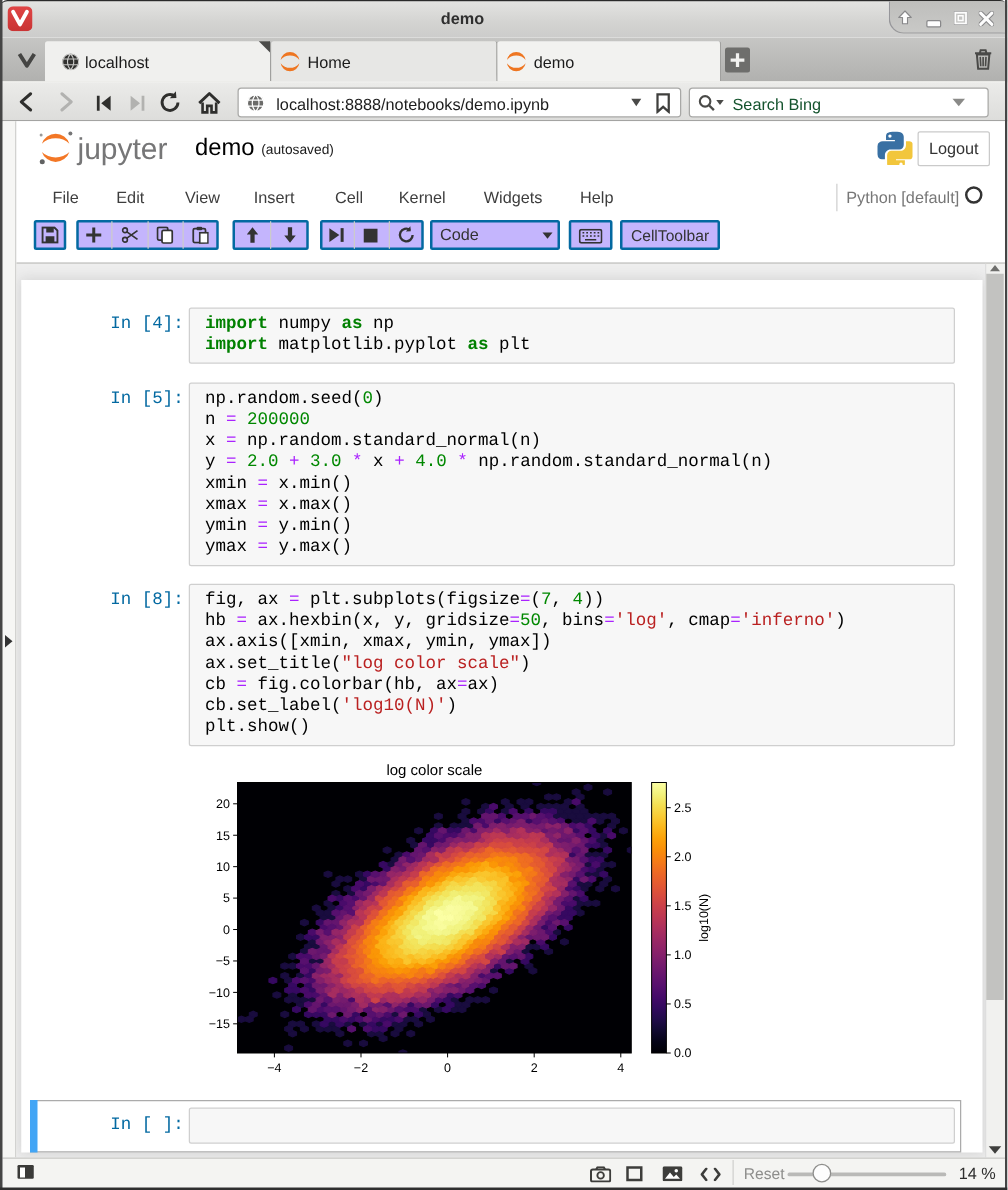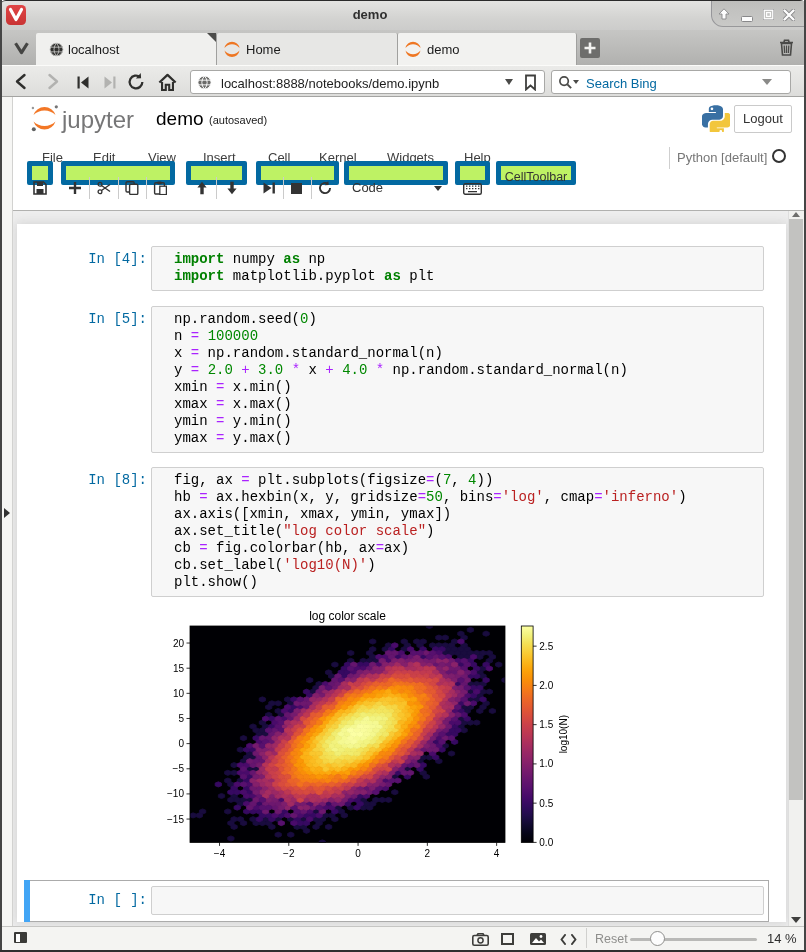--- a/index.html
+++ b/index.html
@@ -20,23 +20,23 @@
 #statusbar{left:2px;top:926px;width:802px;height:24px;background:#f4f4f2;border-top:1px solid #c6c6c4;box-sizing:border-box}
 
 #jheader{left:13px;top:97px;width:791px;height:114px;background:#fff;border-bottom:1px solid #b1b1af;box-sizing:border-box}
 #jbody{left:13px;top:211px;width:775px;height:715px;background:#eeeeee}
 #container{left:17px;top:224px;width:769px;height:698px;background:#fff;box-shadow:0 0 10px 1px rgba(87,87,87,0.18)}
 #scrollbar{left:788px;top:211px;width:16px;height:715px;background:#f1f1ef;border-left:1px solid #dedede;box-sizing:border-box}
 #sthumb{left:789px;top:219px;width:14px;height:581px;background:#c2c2c0}
 
 .menu{top:150px;font-size:13px;color:#3d3d3d}
 
-.tbtn{top:161px;height:24px;background:#bef264;border:5px solid #0369a1;border-radius:2px;box-sizing:border-box}
+.tbtn{top:176px;height:24px;background:#c4b5fd;border:2px solid #0369a1;border-radius:2px;box-sizing:border-box}
 .prompt{font-family:"Liberation Mono",monospace;font-size:14px;color:#0369a1;position:absolute;width:123px;text-align:right}
-.inputarea{position:absolute;left:151px;width:613px;background:#f7f7f7;border:1px solid #cfcfcf;border-radius:2px;box-sizing:border-box;padding:4px 4px 5px 22px}
+.inputarea{position:absolute;left:151px;width:613px;background:#f7f7f7;border:1px solid #cfcfcf;border-radius:2px;box-sizing:border-box;padding:4px 4px 5px 12px}
 .code{font-family:"Liberation Mono",monospace;font-size:14px;line-height:17px;color:#000;white-space:pre}
 .k{color:#008000;font-weight:bold}
 .n{color:#080}
 .o{color:#AA22FF}
 .s{color:#BA2121}
 </style>
 </head>
 <body>
 
 <div class="abs" id="titlebar"></div>
@@ -136,21 +136,21 @@
 <div class="abs" style="left:505px;top:79px;width:0;height:0;border-left:4.5px solid transparent;border-right:4.5px solid transparent;border-top:6px solid #4a4a48"></div>
 <svg class="abs" style="left:524px;top:74px" width="13" height="17" viewBox="0 0 13 17">
     <path d="M2 1.5 L11 1.5 L11 15.5 L6.5 11.5 L2 15.5 Z" fill="none" stroke="#3f3f3d" stroke-width="1.8"></path>
   </svg>
 <div class="abs" style="left:551px;top:70px;width:240px;height:24px;background:#fff;border:1px solid #a8a8a6;border-radius:3px;box-sizing:border-box"></div>
 <svg class="abs" style="left:558px;top:75px" width="15" height="15" viewBox="0 0 16 16">
     <circle cx="6.5" cy="6.5" r="4.5" fill="none" stroke="#4a4a48" stroke-width="1.8"></circle>
     <path d="M10 10 L14 14" stroke="#4a4a48" stroke-width="2"></path>
   </svg>
 <div class="abs" style="left:573px;top:80px;width:0;height:0;border-left:3.5px solid transparent;border-right:3.5px solid transparent;border-top:4.5px solid #4a4a48"></div>
-<div class="abs" style="left:586px;top:76px;font-size:13px;color:#0369a1">Search Bing</div>
+<div class="abs" style="left:586px;top:76px;font-size:13px;color:#14532d">Search Bing</div>
 <div class="abs" style="left:762px;top:79px;width:0;height:0;border-left:5px solid transparent;border-right:5px solid transparent;border-top:6px solid #8a8a88"></div>
 
 <div class="abs" id="jheader"></div>
 
 <svg class="abs" style="left:31px;top:103px" width="28" height="30" viewBox="0 0 28 30">
 <circle cx="25.3" cy="3.8" r="1.6" fill="#767677"></circle>
 <circle cx="2.8" cy="26.3" r="2" fill="#616262"></circle>
 <circle cx="1.9" cy="5" r="1.2" fill="#989898"></circle>
 <path d="M2.5 12 A11.56 11.56 0 0 1 24.5 12 A15.7 15.7 0 0 0 2.5 12 Z" fill="#f37726"></path>
 <path d="M2.5 18.5 A11.56 11.56 0 0 0 24.5 18.5 A15.7 15.7 0 0 1 2.5 18.5 Z" fill="#f37726"></path>
@@ -246,21 +246,21 @@
 <div class="abs" style="left:791px;top:917px;width:0;height:0;border-left:5px solid transparent;border-right:5px solid transparent;border-top:6px solid #3f3f3d"></div>
 
 <div class="prompt" style="left:24px;top:251px">In [4]:</div>
 <div class="inputarea" style="top:246px">
     <div class="code"><span class="k">import</span> numpy <span class="k">as</span> np
 <span class="k">import</span> matplotlib.pyplot <span class="k">as</span> plt</div>
   </div>
 <div class="prompt" style="left:24px;top:311px">In [5]:</div>
 <div class="inputarea" style="top:306px">
     <div class="code">np.random.seed(<span class="n">0</span>)
-n <span class="o">=</span> <span class="n">100000</span>
+n <span class="o">=</span> <span class="n">200000</span>
 x <span class="o">=</span> np.random.standard_normal(n)
 y <span class="o">=</span> <span class="n">2.0</span> <span class="o">+</span> <span class="n">3.0</span> <span class="o">*</span> x <span class="o">+</span> <span class="n">4.0</span> <span class="o">*</span> np.random.standard_normal(n)
 xmin <span class="o">=</span> x.min()
 xmax <span class="o">=</span> x.max()
 ymin <span class="o">=</span> y.min()
 ymax <span class="o">=</span> y.max()</div>
   </div>
 <div class="prompt" style="left:24px;top:472px">In [8]:</div>
 <div class="inputarea" style="top:467px">
     <div class="code">fig, ax <span class="o">=</span> plt.subplots(figsize<span class="o">=</span>(<span class="n">7</span>, <span class="n">4</span>))

